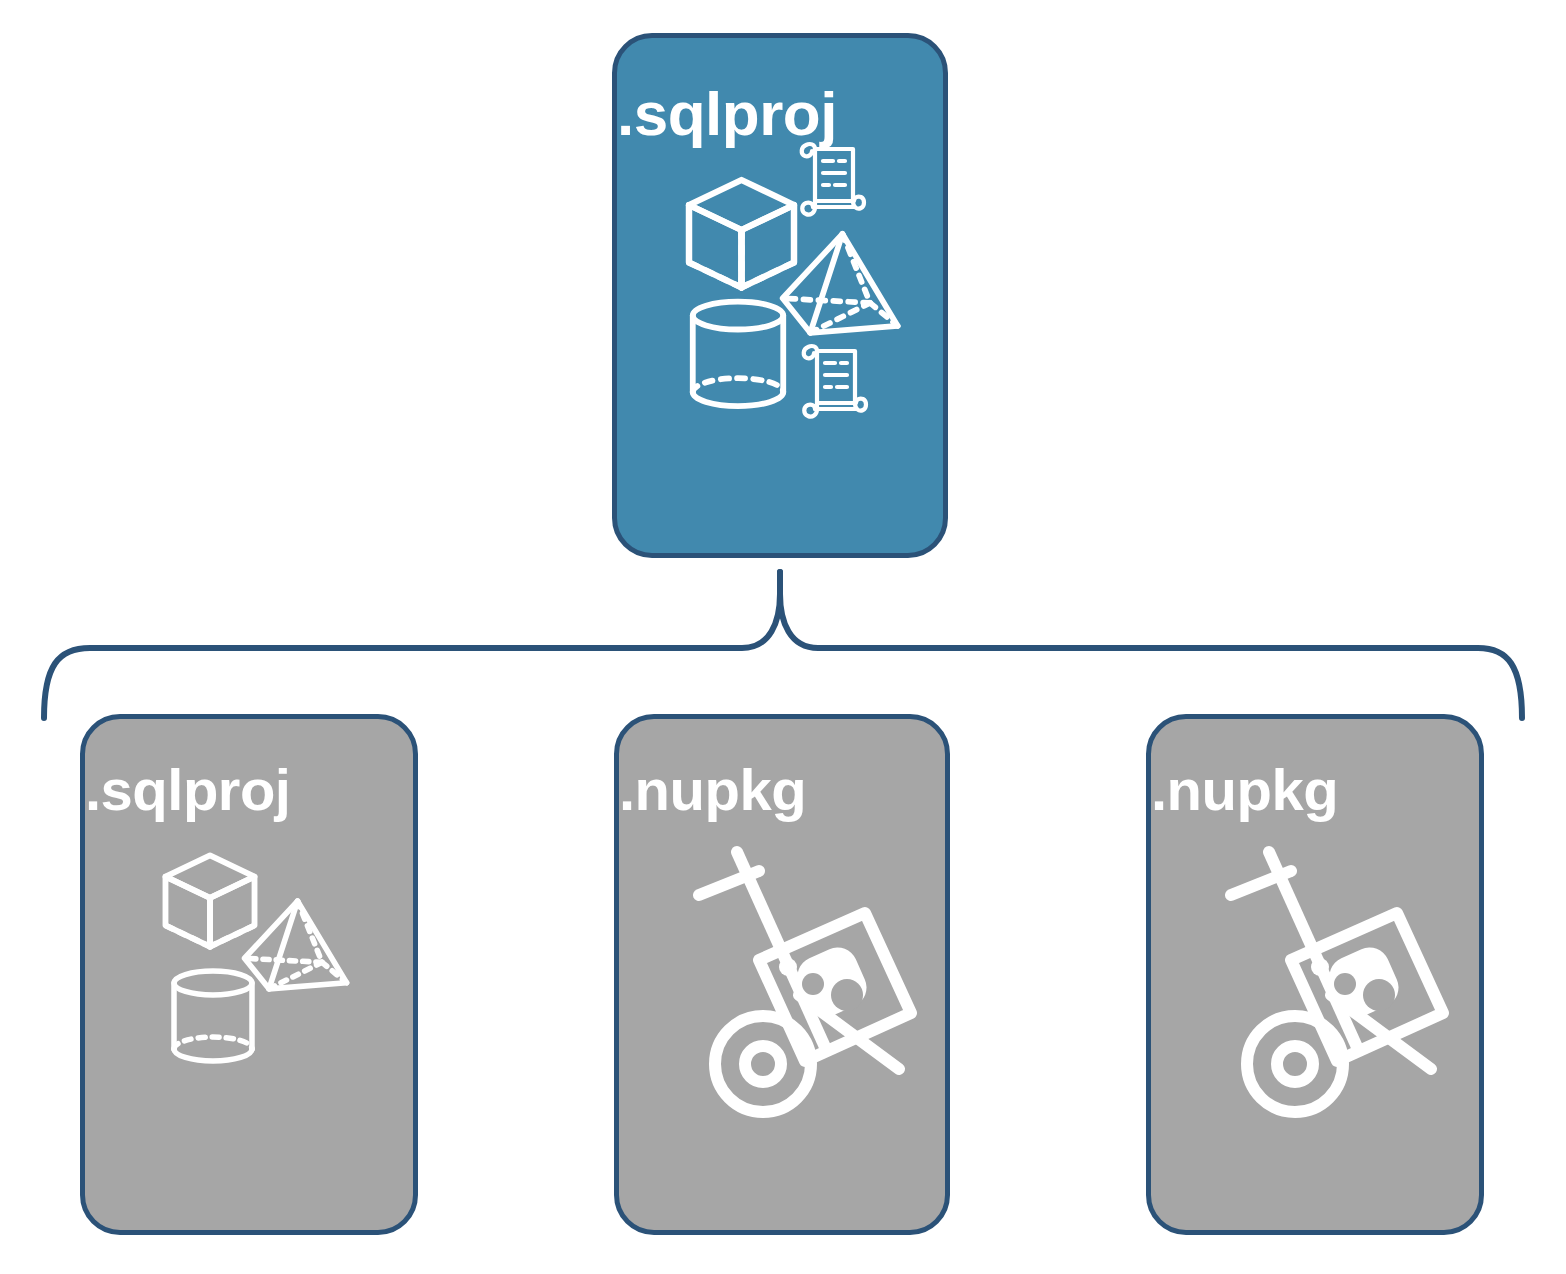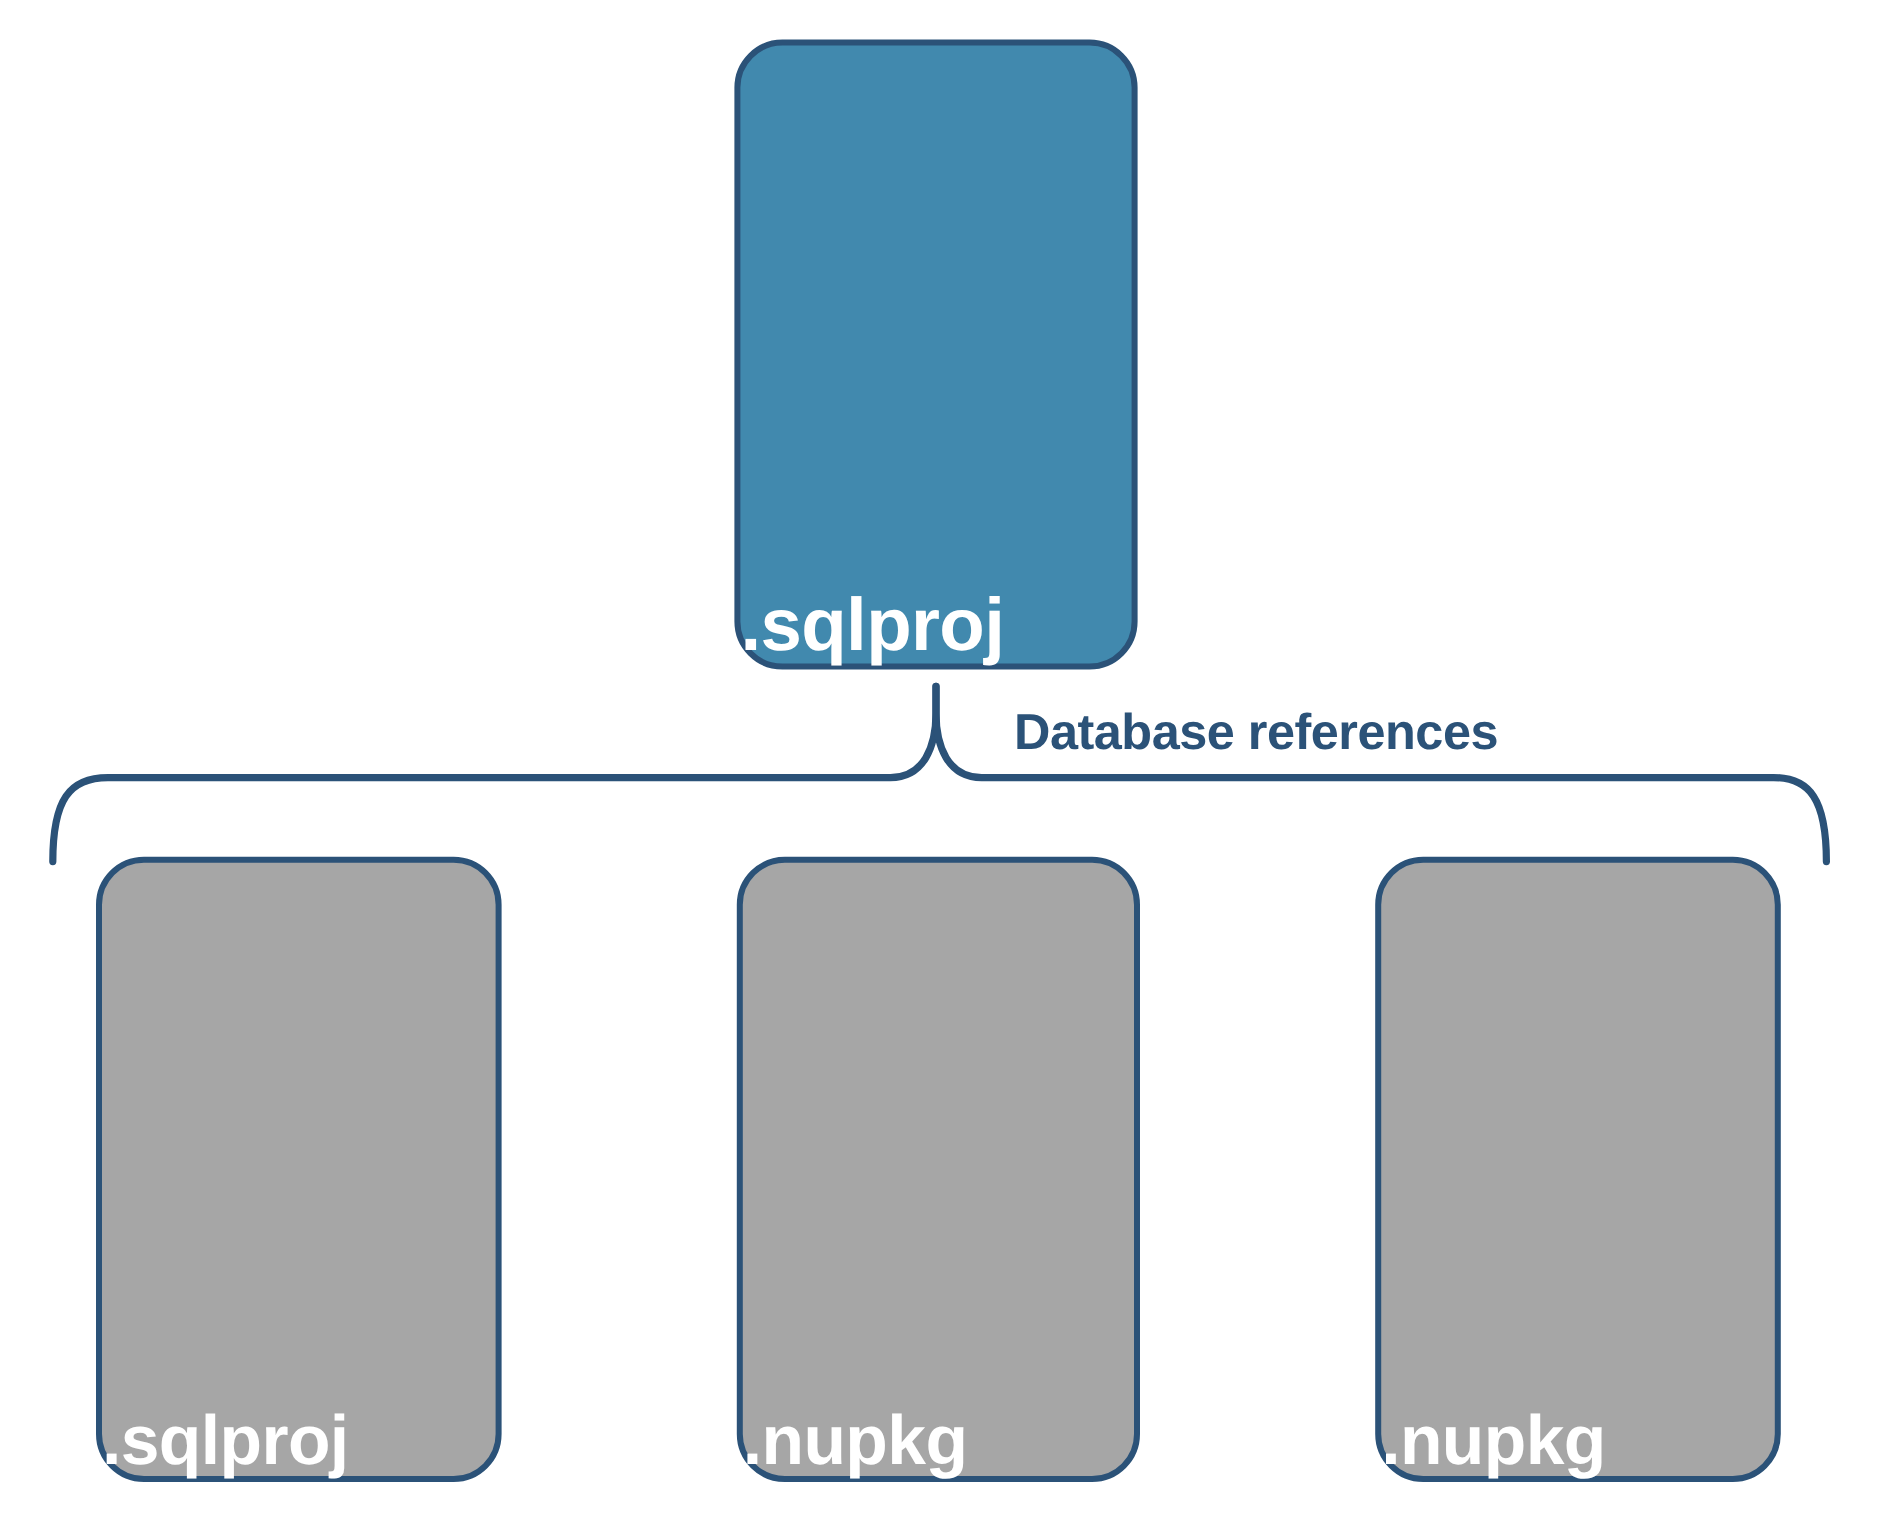--- a/index.html
+++ b/index.html
@@ -17,22 +17,22 @@
   .stage {
     position: absolute;
     inset: 0;
   }
   .card {
     position: absolute;
     border-radius: 40px;
     border: 5px solid #2b5278;
     box-sizing: border-box;
     display: flex;
-    flex-direction: row;
-    align-items: flex-end;
+    flex-direction: column;
+    align-items: flex-start;
   }
   .card-blue { background: #4189ae; }
   .card-grey { background: #a6a6a6; }
   .card-title {
     color: #ffffff;
     font-weight: bold;
     letter-spacing: -0.5px;
     line-height: 1;
     user-select: none;
   }
@@ -139,21 +139,20 @@
       </svg>
 
     </div>
   </div>
 
   <svg class="brace-svg" viewBox="0 0 1566 180" fill="none" stroke="#2b5278" stroke-width="6" stroke-linecap="round" stroke-linejoin="round">
     <path d="M780 12 L780 34 C780 62 770 88 742 88 L90 88 C58 88 44 106 44 158"></path>
     <path d="M780 12 L780 34 C780 62 790 88 818 88 L1478 88 C1508 88 1522 106 1522 158"></path>
   </svg>
 
-  <div class="brace-label">Database references</div>
 
   <div class="card card-grey" id="card-bl">
     <div class="card-title">.sqlproj</div>
     <div class="icon-area">
 
       <svg style="left:72px; top:28px;" width="106" height="106" viewBox="0 0 100 100" fill="none" stroke="#ffffff" stroke-width="5.5" stroke-linejoin="round" stroke-linecap="round">
         <path d="M8 28 L50 8 L92 28 L50 48 Z"></path>
         <path d="M8 28 L50 48 L50 94 L8 74 Z"></path>
         <path d="M92 28 L92 74 L50 94 L50 48 Z"></path>
         <g stroke-dasharray="6 7">

